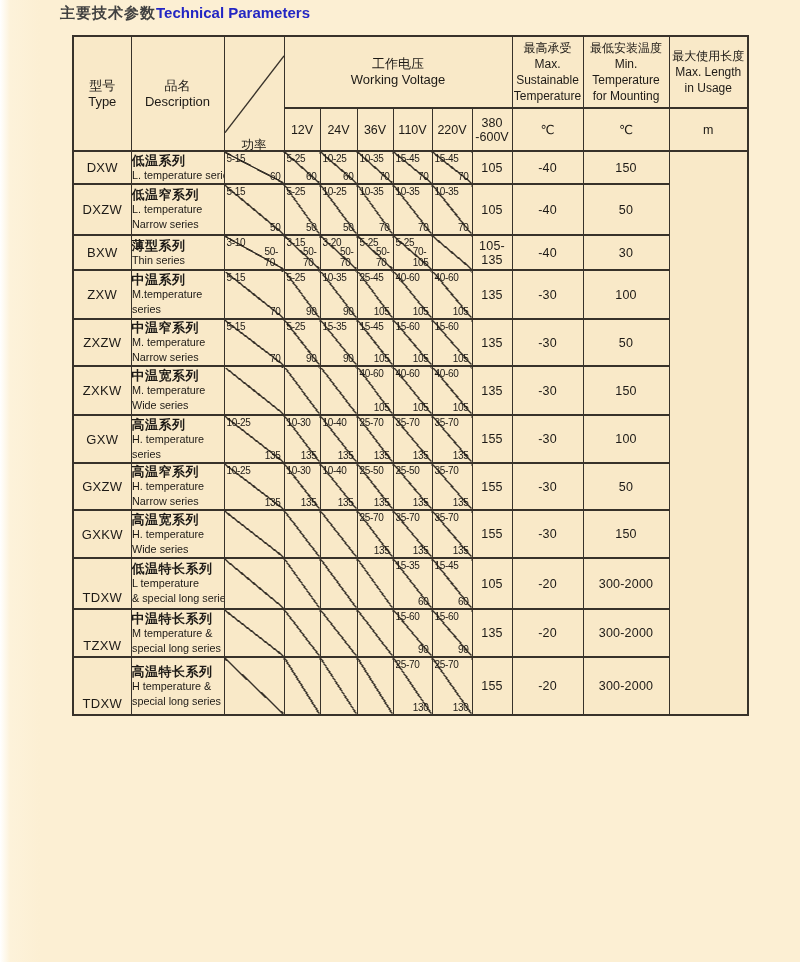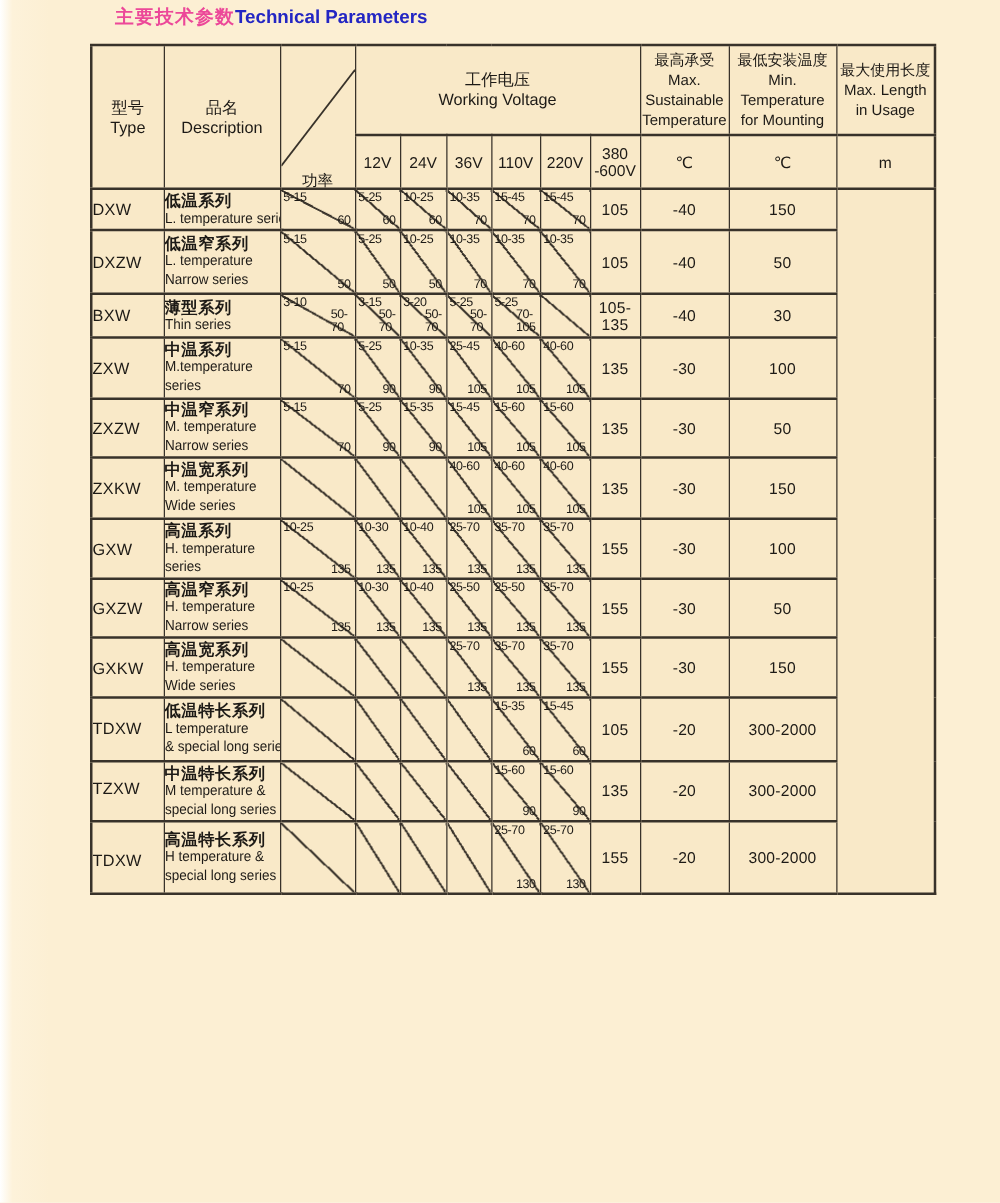--- a/index.html
+++ b/index.html
@@ -8,21 +8,21 @@
     background:linear-gradient(to right,#ffffff 0px,#fdf2da 10px,#fcefd3 40px);
     font-family:"Liberation Sans","DejaVu Sans",sans-serif;
     color:#1d1a16;
     position:relative;
     overflow:hidden;
   }
   .page-title{
     position:absolute;top:4px;left:60px;
     font-size:15px;font-weight:bold;white-space:nowrap;
   }
-  .title-zh{color:#ec4899;letter-spacing:1px;margin-left:32px;}
+  .title-zh{color:#404040;letter-spacing:1px;}
   .title-en{color:#2326c3;}
 
   table.params{
     position:absolute;left:72px;top:35px;
     border-collapse:collapse;table-layout:fixed;
     width:675px;
     background:#f9e9c8;
   }
   table.params th,table.params td{
     border-left:1px solid #38322a;
@@ -61,22 +61,22 @@
   .volt-label{font-size:12.5px;text-align:center;vertical-align:middle;white-space:pre-line;line-height:14px;}
   .unit{font-size:12.5px;text-align:center;vertical-align:middle;}
 
   
   td.power{position:relative;vertical-align:top;}
   .power-title{position:absolute;top:100px;left:0;width:100%;
     text-align:center;font-size:12.5px;line-height:16px;white-space:pre-line;}
   .power-diag{position:absolute;inset:0;width:100%;height:100%;display:block;}
 
   
-  td.type{ vertical-align:middle;font-size:13px;font-weight:bold;letter-spacing:0.3px;}
-  tbody tr:nth-child(n+10) td.type{vertical-align:bottom;padding-bottom:18px;}
+  td.type{ text-align:center;vertical-align:middle;font-size:13px;font-weight:bold;letter-spacing:0.3px;}
+  tbody tr:nth-child(n+10) td.type{vertical-align:bottom;padding-bottom:3px;}
   td.desc{vertical-align:middle;padding:1px 0 1px 3px;}
   td.desc .dline{font-size:11.5px;line-height:15px;white-space:nowrap;
     transform:scaleX(0.94);transform-origin:left center;}
   td.desc .dline:first-child{font-size:13px;font-weight:bold;letter-spacing:0.5px;transform:none;}
 
   td.vcell{position:relative;
     background-image:linear-gradient(to top right,
       transparent calc(50% - 0.8px),
       #38322a calc(50% - 0.8px),
       #38322a calc(50% + 0.8px),

